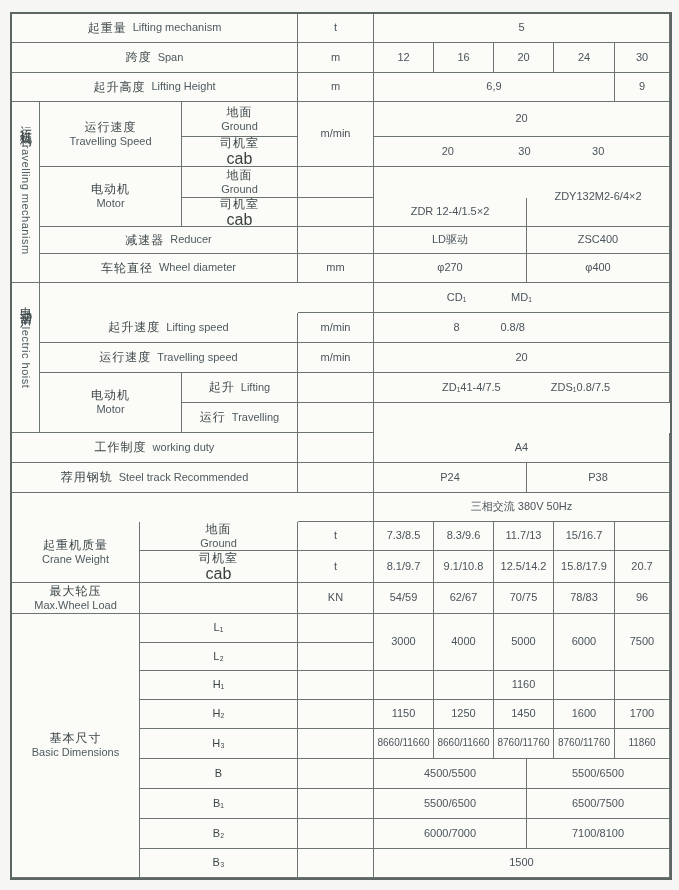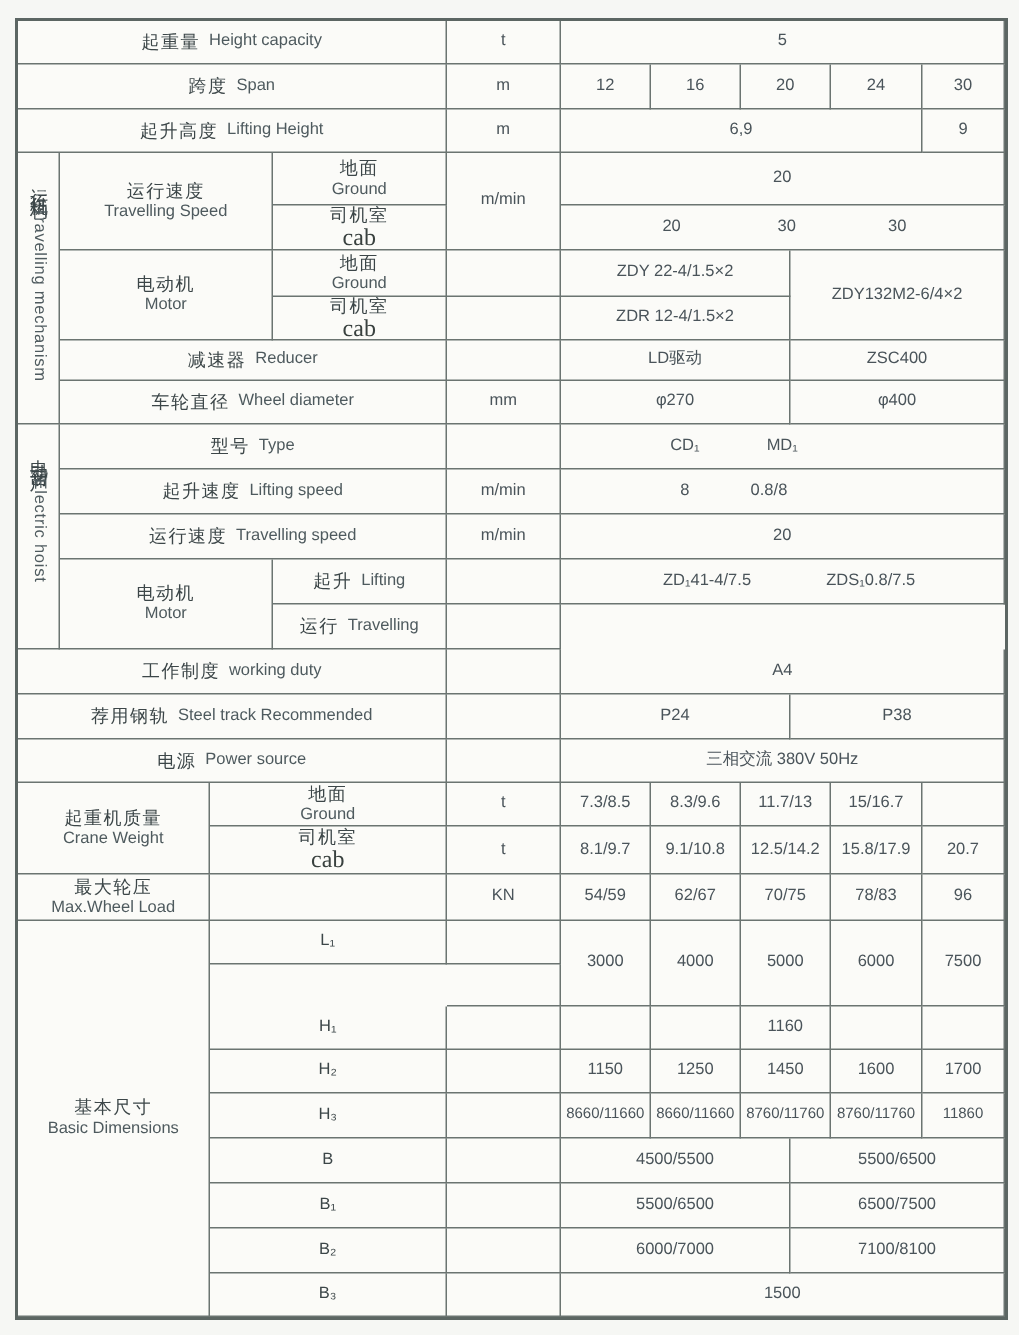--- a/index.html
+++ b/index.html
@@ -23,38 +23,38 @@
     border-right:1px solid #6b7471;
     border-bottom:1px solid #6b7471;
     display:flex;flex-direction:column;align-items:center;justify-content:center;
     text-align:center;position:relative;overflow:hidden;
     font-size:11px;line-height:1.25;
   }
   .rowlab{flex-direction:row;gap:6px;text-align:center;}
   .zh{color:#3c4648;font-size:12px;letter-spacing:1px;white-space:nowrap;}
   .en{color:#4e5a5e;font-size:11px;white-space:nowrap;}
   .val{color:#4a545a;font-size:11px;white-space:nowrap;}
-  .cabtxt{font-family:Liberation Serif, serif;font-size:16px;color:#39413f;line-height:1;}
+  .cabtxt{font-family:Liberation Sans, sans-serif;font-size:16px;color:#39413f;line-height:1;}
   .vstrip{justify-content:flex-start;padding-top:14px;}
   .vtext{writing-mode:vertical-rl;display:inline-block;}
   .vzh{color:#3c4648;font-size:12px;letter-spacing:3px;text-orientation:upright;}
   .ven{color:#4e5a5e;font-size:11px;margin-top:10px;letter-spacing:.5px;}
   .pair{display:block;}
   .pp{position:absolute;top:50%;transform:translate(-50%,-50%);white-space:nowrap;}
   .sub{font-size:11px;color:#3c4648;}
 </style>
 </head>
 <body>
 
 <div class="sheet">
 <div class="grid">
 
   <div class="c rowlab" style="grid-area:1/1/2/5">
     <span class="zh">起重量</span>
-    <span class="en">Height capacity</span>
+    <span class="en">Lifting mechanism</span>
   </div>
   <div class="c" style="grid-area:1/5/2/6">
         <span class="val">t</span>
       </div>
   <div class="c" style="grid-area:1/6/2/12">
         <span class="val">5</span>
       </div>
 
   <div class="c rowlab" style="grid-area:2/1/3/5">
     <span class="zh">跨度</span>
@@ -128,23 +128,20 @@
   <div class="c" style="grid-area:6/4/7/5">
     <span class="zh">地面</span>
     <span class="en">Ground</span>
   </div>
   <div class="c" style="grid-area:7/4/8/5">
     <span class="zh">司机室</span>
     <span class="cabtxt">cab</span>
   </div>
   <div class="c" style="grid-area:6/5/7/6"></div>
   <div class="c" style="grid-area:7/5/8/6"></div>
-  <div class="c" style="grid-area:6/6/7/9">
-        <span class="val">ZDY 22-4/1.5×2</span>
-      </div>
   <div class="c" style="grid-area:7/6/8/9">
         <span class="val">ZDR 12-4/1.5×2</span>
       </div>
   <div class="c" style="grid-area:6/9/8/12">
         <span class="val">ZDY132M2-6/4×2</span>
       </div>
 
   <div class="c rowlab" style="grid-area:8/2/9/5">
     <span class="zh">减速器</span>
     <span class="en">Reducer</span>
@@ -168,24 +165,20 @@
         <span class="val">φ270</span>
       </div>
   <div class="c" style="grid-area:9/9/10/12">
         <span class="val">φ400</span>
       </div>
 
   <div class="c vstrip" style="grid-area:10/1/15/2">
     <span class="vtext"><span class="vzh">电动葫芦</span><span class="ven">Electric hoist</span></span>
   </div>
 
-  <div class="c rowlab" style="grid-area:10/2/11/5">
-    <span class="zh">型号</span>
-    <span class="en">Type</span>
-  </div>
   <div class="c" style="grid-area:10/5/11/6"></div>
   <div class="c pair" style="grid-area:10/6/11/12">
     <span class="val pp" style="left:28%">CD₁</span>
     <span class="val pp" style="left:50%">MD₁</span>
   </div>
 
   <div class="c rowlab" style="grid-area:11/2/12/5">
     <span class="zh">起升速度</span>
     <span class="en">Lifting speed</span>
   </div>
@@ -241,24 +234,20 @@
     <span class="en">Steel track Recommended</span>
   </div>
   <div class="c" style="grid-area:16/5/17/6"></div>
   <div class="c" style="grid-area:16/6/17/9">
         <span class="val">P24</span>
       </div>
   <div class="c" style="grid-area:16/9/17/12">
         <span class="val">P38</span>
       </div>
 
-  <div class="c rowlab" style="grid-area:17/1/18/5">
-    <span class="zh">电源</span>
-    <span class="en">Power source</span>
-  </div>
   <div class="c" style="grid-area:17/5/18/6"></div>
   <div class="c" style="grid-area:17/6/18/12">
         <span class="val">三相交流  380V  50Hz</span>
       </div>
 
   <div class="c" style="grid-area:18/1/20/3">
     <span class="zh">起重机质量</span>
     <span class="en">Crane Weight</span>
   </div>
   <div class="c" style="grid-area:18/3/19/5">
@@ -329,20 +318,23 @@
   <div class="c" style="grid-area:20/11/21/12">
         <span class="val">96</span>
       </div>
 
   <div class="c" style="grid-area:21/1/30/3">
     <span class="zh">基本尺寸</span>
     <span class="en">Basic Dimensions</span>
   </div>
   <div class="c" style="grid-area:21/3/22/5">
         <span class="sub">L₁</span>
+      </div>
+  <div class="c" style="grid-area:22/3/23/5">
+        <span class="sub">L₂</span>
       </div>
   <div class="c" style="grid-area:23/3/24/5">
         <span class="sub">H₁</span>
       </div>
   <div class="c" style="grid-area:24/3/25/5">
         <span class="sub">H₂</span>
       </div>
   <div class="c" style="grid-area:25/3/26/5">
         <span class="sub">H₃</span>
       </div>

